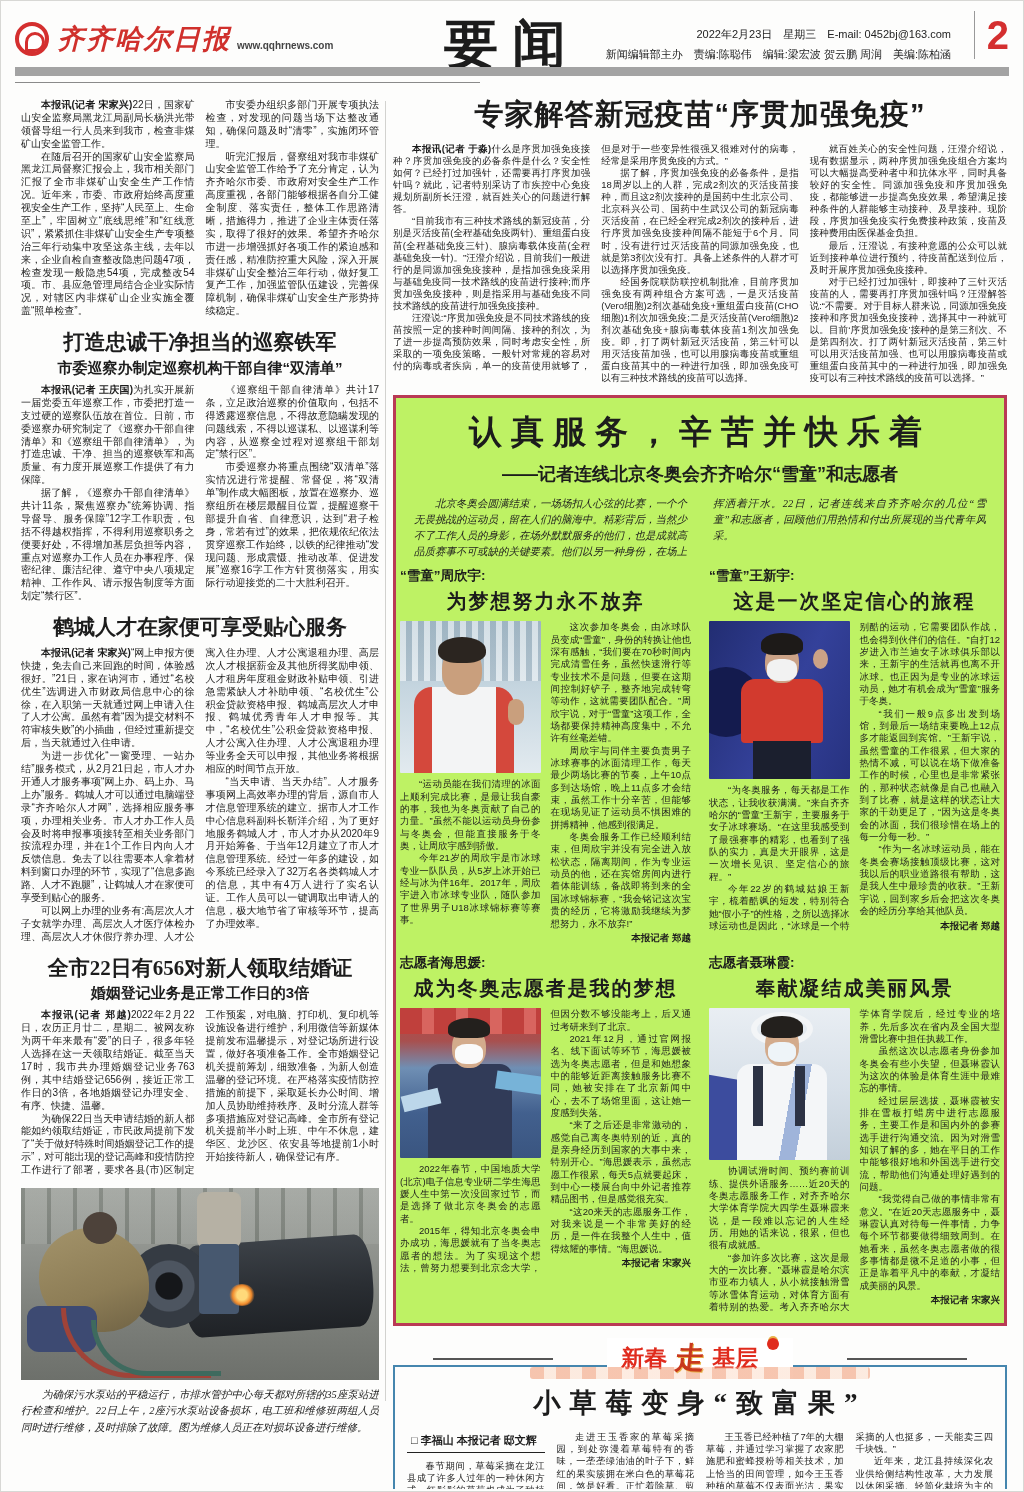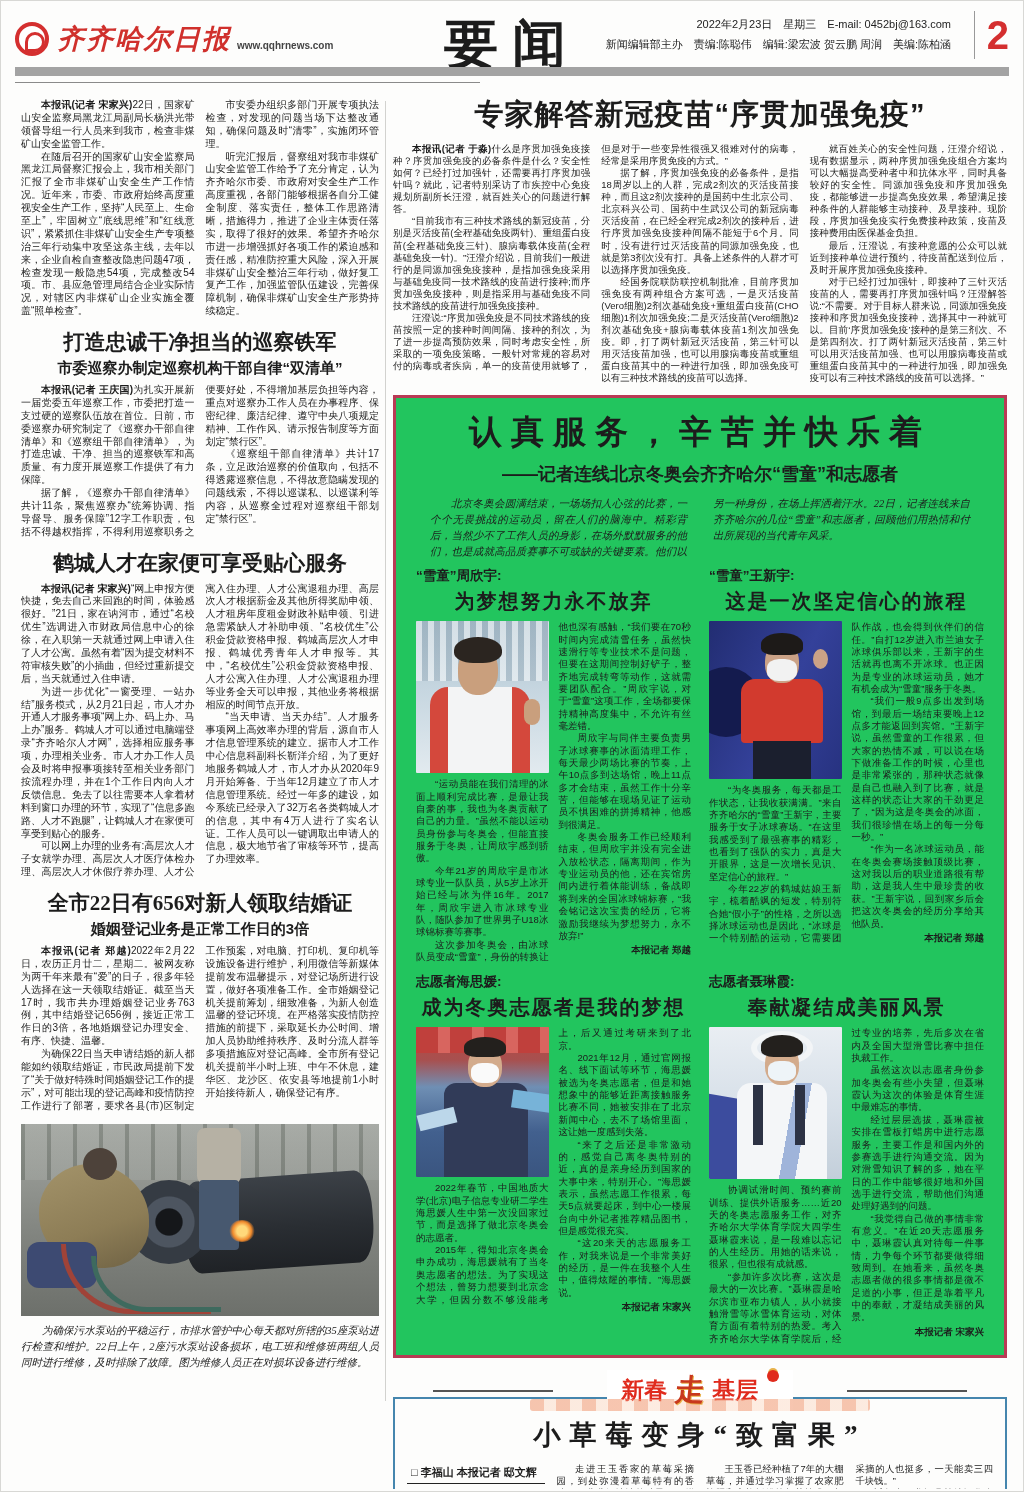--- a/index.html
+++ b/index.html
@@ -15,21 +15,21 @@
   .logo-wrap{ position:absolute; left:0; top:12px; display:flex; align-items:center; }
   .logo-mark{ width:34px; height:34px; border:4px solid #d42f2f; border-radius:50%;
     position:relative; background:#fff; }
   .logo-mark::after{ content:""; position:absolute; left:6px; top:6px; width:14px; height:14px;
     border:3px solid #d42f2f; border-radius:50% 50% 50% 0; }
   .paper-name{ color:#d0302c; font-weight:bold; font-size:27px; letter-spacing:2px;
     margin-left:8px; font-style:italic; font-family:"Liberation Serif",serif; }
   .paper-url{ font-size:10px; color:#444; font-weight:bold; margin-left:6px; margin-top:12px;}
   .section-name{ position:absolute; left:50%; transform:translateX(-50%); top:0;
     font-size:54px; font-weight:900; letter-spacing:14px; font-family:Liberation Sans, sans-serif; }
-  .mast-right{ position:absolute; right:58px; top:6px; text-align:right; font-size:11px; line-height:1.8; color:#222;}
+  .mast-right{ position:absolute; right:58px; top:16px; text-align:right; font-size:11px; line-height:1.8; color:#222;}
   .page-no{ position:absolute; right:0; top:2px; color:#d42f2f; font-size:40px; font-weight:900;
     padding-left:12px; border-left:1px solid #999; line-height:1.2;}
   .gray-bar{ position:absolute; left:14px; right:14px; top:66px; height:9px; background:#a3a3a3; }
   .thin-rule{ position:absolute; left:14px; top:81px; width:465px; height:1px; background:#8a8a8a; }
   
   .col-left{ position:absolute; left:20px; top:92px; width:358px; height:1396px; overflow:hidden; }
   .col-right{ position:absolute; left:392px; top:92px; width:614px; height:1396px; overflow:hidden; }
   .v-divider{ position:absolute; left:384px; top:100px; height:1300px; width:1px; background:#d2d2cf; }
   
   .art{ margin-bottom:11px; }
@@ -41,21 +41,21 @@
   .cols3{ column-count:3; column-gap:11px; }
   .lbody{ font-size:10px; line-height:1.29; }
   .lead{ font-weight:bold; }
   
   .t-mining{ font-size:21px; font-family:"Liberation Serif",serif; }
   .t-serif{ font-size:21px; font-family:"Liberation Serif",serif; }
   
   .t-vaccine{ font-size:29px; font-weight:900; letter-spacing:1px; text-align:center; margin-top:2px;}
   .vbody{ font-size:9.5px; line-height:1.27; margin-top:8px;}
   
-  .feature-box{ border:3px solid #b93a55; margin-top:10px; padding:8px 20px 10px; background:#22c55e;}
+  .feature-box{ border:3px solid #b93a55; margin-top:10px; padding:8px 4px 10px; background:#bef264;}
   .f-title{ text-align:center; font-size:33px; font-weight:900; letter-spacing:9px; margin-top:4px;}
   .f-sub{ text-align:center; font-size:18px; font-weight:bold; margin-top:7px;}
   .f-intro{ column-count:2; column-gap:26px; font-size:10.5px; line-height:1.5;
     font-family:"Liberation Serif",serif; font-style:italic; margin:10px 14px 8px; text-align:justify;}
   .f-intro p{ text-indent:2em; }
   .profiles{ display:grid; grid-template-columns:1fr 1fr; gap:10px 18px; margin-top:4px; }
   .kicker{ font-size:13.5px; font-weight:bold; }
   .p-title{ text-align:center; font-size:20px; font-weight:bold; font-family:"Liberation Serif",serif;
     margin:3px 0 6px; letter-spacing:2px;}
   .pbody{ column-count:2; column-gap:10px; font-size:9.5px; line-height:1.3; text-align:justify; }
@@ -176,20 +176,21 @@
     </div>
   </div>
 
   <div class="art">
     <h2 class="a-title t-serif">打造忠诚干净担当的巡察铁军</h2>
     <div class="a-sub">市委巡察办制定巡察机构干部自律“双清单”</div>
     <div class="body cols2 lbody">
       <p><b class="lead">本报讯(记者 王庆国)</b><span>为扎实开展新一届党委五年巡察工作，市委把打造一支过硬的巡察队伍放在首位。日前，市委巡察办研究制定了《巡察办干部自律清单》和《巡察组干部自律清单》，为打造忠诚、干净、担当的巡察铁军和高质量、有力度开展巡察工作提供了有力保障。</span></p>
       <p>据了解，《巡察办干部自律清单》共计11条，聚焦巡察办“统筹协调、指导督导、服务保障”12字工作职责，包括不得越权指挥，不得利用巡察职务之便要好处，不得增加基层负担等内容，重点对巡察办工作人员在办事程序、保密纪律、廉洁纪律、遵守中央八项规定精神、工作作风、请示报告制度等方面划定“禁行区”。</p>
       <p>《巡察组干部自律清单》共计17条，立足政治巡察的价值取向，包括不得透露巡察信息，不得故意隐瞒发现的问题线索，不得以巡谋私、以巡谋利等内容，从巡察全过程对巡察组干部划定“禁行区”。</p>
+      <p>市委巡察办将重点围绕“双清单”落实情况进行常提醒、常督促，将“双清单”制作成大幅图板，放置在巡察办、巡察组所在楼层最醒目位置，提醒巡察干部提升自省、自律意识，达到“君子检身，常若有过”的效果，把依规依纪依法贯穿巡察工作始终，以铁的纪律推动“发现问题、形成震慑、推动改革、促进发展”巡察16字工作方针贯彻落实，用实际行动迎接党的二十大胜利召开。</p>
     </div>
   </div>
 
   <div class="art">
     <h2 class="a-title t-serif">鹤城人才在家便可享受贴心服务</h2>
     <div class="body cols2 lbody">
       <p><b class="lead">本报讯(记者 宋家兴)</b><span>“网上申报方便快捷，免去自己来回跑的时间，体验感很好。”21日，家在讷河市，通过“名校优生”选调进入市财政局信息中心的徐徐，在入职第一天就通过网上申请入住了人才公寓。虽然有着“因为提交材料不符审核失败”的小插曲，但经过重新提交后，当天就通过入住申请。</span></p>
       <p>为进一步优化“一窗受理、一站办结”服务模式，从2月21日起，市人才办开通人才服务事项“网上办、码上办、马上办”服务。鹤城人才可以通过电脑端登录“齐齐哈尔人才网”，选择相应服务事项，办理相关业务。市人才办工作人员会及时将申报事项接转至相关业务部门按流程办理，并在1个工作日内向人才反馈信息。免去了以往需要本人拿着材料到窗口办理的环节，实现了“信息多跑路、人才不跑腿”，让鹤城人才在家便可享受到贴心的服务。</p>
       <p>可以网上办理的业务有:高层次人才子女就学办理、高层次人才医疗体检办理、高层次人才休假疗养办理、人才公寓入住办理、人才公寓退租办理、高层次人才根据薪金及其他所得奖励申领、人才租房年度租金财政补贴申领、引进急需紧缺人才补助申领、“名校优生”公积金贷款资格申报、鹤城高层次人才申报、鹤城优秀青年人才申报等。其中，“名校优生”公积金贷款资格申报、人才公寓入住办理、人才公寓退租办理等业务全天可以申报，其他业务将根据相应的时间节点开放。</p>
       <p>“当天申请、当天办结”。人才服务事项网上高效率办理的背后，源自市人才信息管理系统的建立。据市人才工作中心信息科副科长靳洋介绍，为了更好地服务鹤城人才，市人才办从2020年9月开始筹备、于当年12月建立了市人才信息管理系统。经过一年多的建设，如今系统已经录入了32万名各类鹤城人才的信息，其中有4万人进行了实名认证。工作人员可以一键调取出申请人的信息，极大地节省了审核等环节，提高了办理效率。</p>

